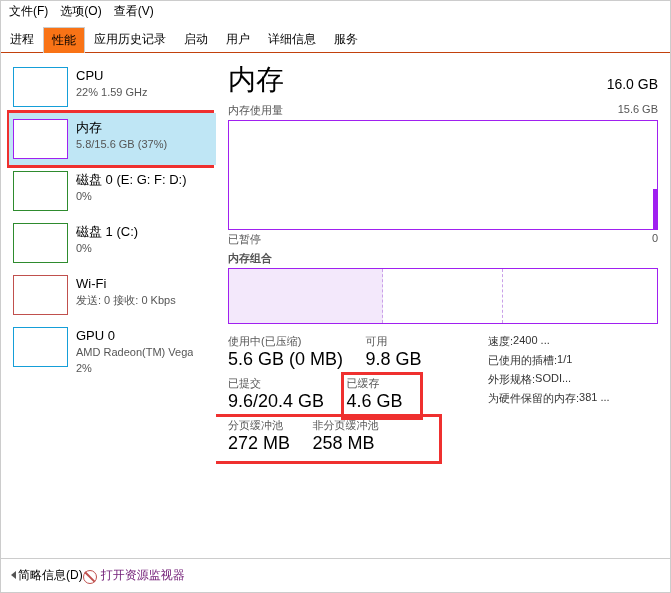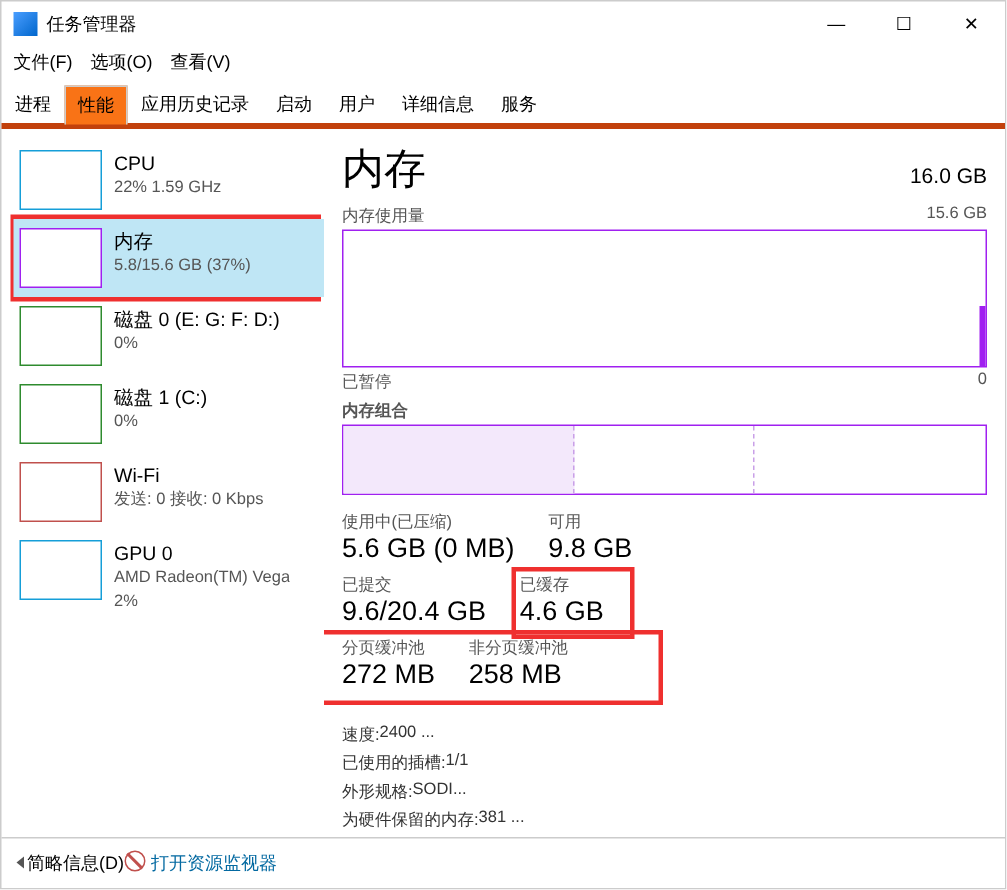--- a/index.html
+++ b/index.html
@@ -10,21 +10,21 @@
 .titlebar { display: flex; align-items: center; height: 30px; padding-left: 8px; }
 .titlebar .icon { width: 16px; height: 16px; background: linear-gradient(135deg,#4a9eff,#0066cc); margin-right: 6px; }
 .titlebar .title { font-size: 12px; flex: 1; }
 .titlebar .win-btn { width: 45px; height: 30px; display: flex; align-items: center; justify-content: center; font-size: 12px; }
 
 
 .menubar { display: flex; padding: 2px 8px; font-size: 12px; gap: 12px; }
 .menubar span { cursor: default; }
 
 
-.tabs { display: flex; border-bottom: 4px solid #c2410c; margin-top: 4px; font-size: 12px; align-items: flex-end; }
+.tabs { display: flex; border-bottom: 1px solid #c2410c; margin-top: 4px; font-size: 12px; align-items: flex-end; }
 .tab { padding: 4px 8px; border: 1px solid transparent; border-bottom: none; cursor: default; }
 .tab.active { border-color: #ccc; background: #f97316; position: relative; top: 1px; }
 
 
 .main { display: flex; flex: 1; overflow: hidden; }
 
 
 .sidebar { width: 215px; padding: 8px 0 8px 8px; overflow-y: auto; }
 .side-item { display: flex; align-items: flex-start; padding: 6px 4px; gap: 8px; position: relative; }
 .side-item.selected { background: #bfe6f5; }
@@ -47,47 +47,40 @@
 .graph { border: 1px solid #a020f0; height: 110px; background: #fff; position: relative; margin-top: 2px; }
 .graph .spike { position: absolute; right: 0; bottom: 0; width: 4px; height: 40px; background: #a020f0; }
 .graph-foot { font-size: 11px; color: #555; display: flex; justify-content: space-between; margin-top: 2px; }
 .comp-label { font-size: 11px; color: #555; margin-top: 4px; font-weight: bold; }
 .comp { border: 1px solid #a020f0; height: 56px; margin-top: 2px; display: flex; }
 .comp .seg1 { width: 36%; border-right: 1px dashed #c9a0e8; background: #f3e8fb; }
 .comp .seg2 { width: 28%; border-right: 1px dashed #c9a0e8; }
 .comp .seg3 { flex: 1; }
 
 
-.stats { display: flex; margin-top: 10px; gap: 16px; position: relative; flex-direction: column; }
+.stats { display: flex; margin-top: 10px; gap: 16px; position: relative; }
 .stats-left { flex: 1; }
 .stats-right { width: 170px; font-size: 11px; color: #333; }
 .stats-right .row { display: flex; justify-content: flex-start; margin-bottom: 4px; white-space: nowrap; }
 .block { display: inline-block; vertical-align: top; margin-right: 18px; margin-bottom: 6px; }
 .block .lbl { font-size: 11px; color: #555; }
 .block .val { font-size: 18px; }
 
 
 .footer { border-top: 1px solid #ccc; padding: 8px 10px; font-size: 12px; display: flex; align-items: center; gap: 0; }
-.footer .link { color: #0369a1; cursor: pointer; display: flex; align-items: flex-start; gap: 4px; }
+.footer .link { color: #701a75; cursor: pointer; display: flex; align-items: flex-end; gap: 4px; }
 .caret { display: inline-block; width: 0; height: 0; border-top: 4px solid transparent; border-bottom: 4px solid transparent; border-right: 5px solid #555; margin-right: 2px; }
 .circ-ban { width: 14px; height: 14px; border: 1.5px solid #c0504d; border-radius: 50%; position: relative; }
 .circ-ban::after { content: ""; position: absolute; width: 14px; height: 1.5px; background: #c0504d; top: 5px; left: -1px; transform: rotate(45deg); }
 </style>
 </head>
 <body>
 
 <div class="window">
 
-  <div class="titlebar">
-    <div class="icon"></div>
-    <div class="title">任务管理器</div>
-    <div class="win-btn">—</div>
-    <div class="win-btn">☐</div>
-    <div class="win-btn">✕</div>
-  </div>
 
   <div class="menubar">
     <span>文件(F)</span>
     <span>选项(O)</span>
     <span>查看(V)</span>
   </div>
 
   <div class="tabs">
     <div class="tab">进程</div>
     <div class="tab active">性能</div>

